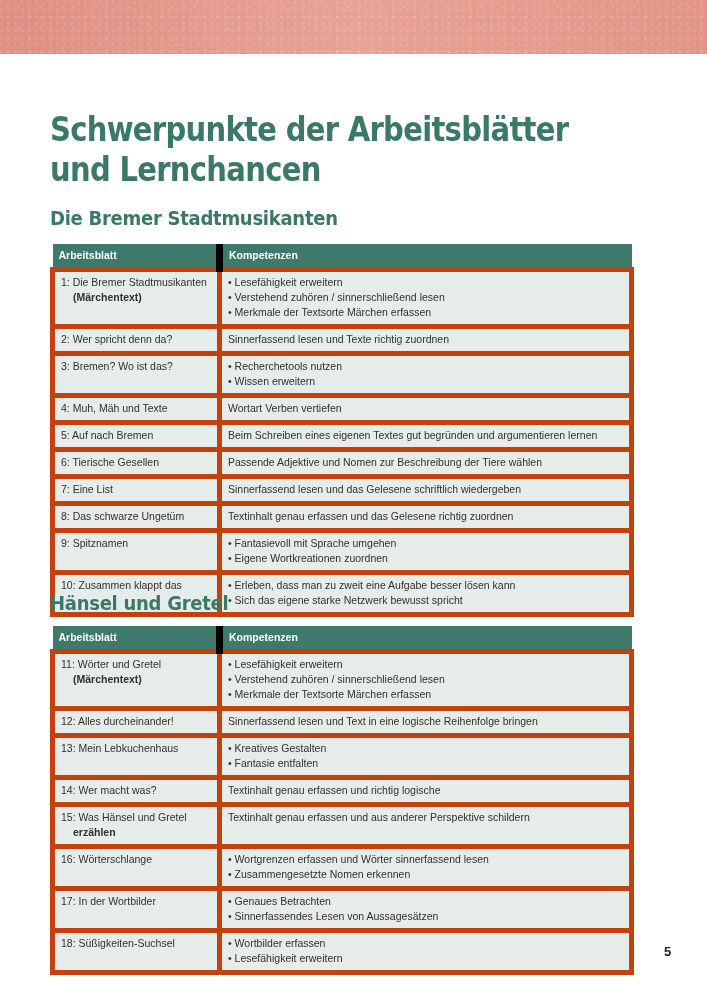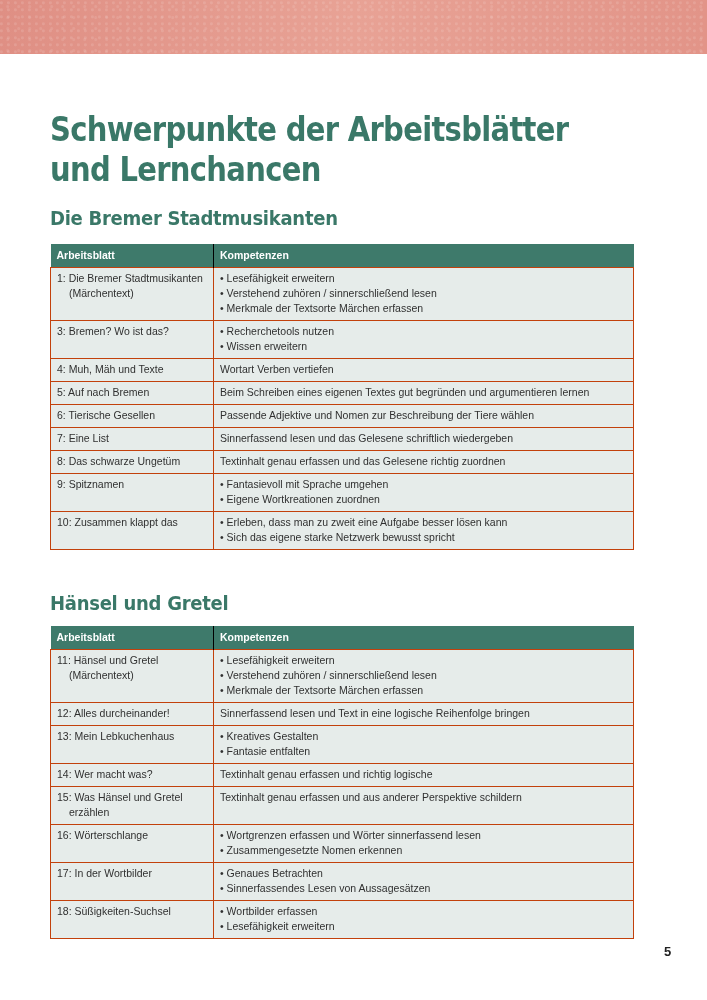--- a/index.html
+++ b/index.html
@@ -27,29 +27,29 @@
     font-family: "DejaVu Sans", sans-serif; font-weight: bold;
     font-size: 20px; line-height: 24px; color: #3a7868; letter-spacing: -0.3px;
     transform: scaleX(0.9); transform-origin: left top; white-space: nowrap;
   }
   table {
     position: absolute; left: 50px; width: 584px; border-collapse: collapse;
     font-size: 10.5px; line-height: 15px;
   }
   th {
     background: #3e7a6b; color: #ffffff; text-align: left; font-weight: bold;
-    padding: 4px 6px; height: 15px; border-left: 1px solid #000000;
+    padding: 4px 6px; height: 15px; border-left: 7px solid #000000;
   }
   th:first-child { border-left: none; margin-top: 40px; }
   td {
     background: #e6ecea; vertical-align: top; padding: 3px 6px 4px 6px;
-    border: 1px solid #c2410c; color: #303030;
+    border: 5px solid #c2410c; color: #303030;
   }
   td.col1 { width: 150px; }
-  .sheet-line2 { padding-left: 12px; display: block; }
+  .sheet-line2 { padding-left: 12px; display: block; font-weight: bold; }
   .bullet-line { display: block; }
   .page-number {
     position: absolute; left: 664px; top: 944px; font-weight: bold; font-size: 13px; color: #222;
   }
 </style>
 </head>
 <body>
 
 <div class="banner"></div>
 
@@ -73,20 +73,28 @@
           <span class="sheet-line2">(Märchentext)</span>
         </td>
         <td>
           <span class="bullet-line">• Lesefähigkeit erweitern</span>
           <span class="bullet-line">• Verstehend zuhören / sinnerschließend lesen</span>
           <span class="bullet-line">• Merkmale der Textsorte Märchen erfassen</span>
         </td>
       </tr>
       <tr>
         <td class="col1">
+          <span class="bullet-line">2: Wer spricht denn da?</span>
+        </td>
+        <td>
+          <span class="bullet-line">Sinnerfassend lesen und Texte richtig zuordnen</span>
+        </td>
+      </tr>
+      <tr>
+        <td class="col1">
           <span class="bullet-line">3: Bremen? Wo ist das?</span>
         </td>
         <td>
           <span class="bullet-line">• Recherchetools nutzen</span>
           <span class="bullet-line">• Wissen erweitern</span>
         </td>
       </tr>
       <tr>
         <td class="col1">
           <span class="bullet-line">4: Muh, Mäh und Texte</span>
@@ -152,21 +160,21 @@
 <table style="top:626px;">
   <thead>
     <tr>
       <th>Arbeitsblatt</th>
       <th>Kompetenzen</th>
     </tr>
   </thead>
   <tbody class="rows">
       <tr>
         <td class="col1">
-          <span class="bullet-line">11: Hänsel und Gretel</span>
+          <span class="bullet-line">11: Wörter und Gretel</span>
           <span class="sheet-line2">(Märchentext)</span>
         </td>
         <td>
           <span class="bullet-line">• Lesefähigkeit erweitern</span>
           <span class="bullet-line">• Verstehend zuhören / sinnerschließend lesen</span>
           <span class="bullet-line">• Merkmale der Textsorte Märchen erfassen</span>
         </td>
       </tr>
       <tr>
         <td class="col1">

